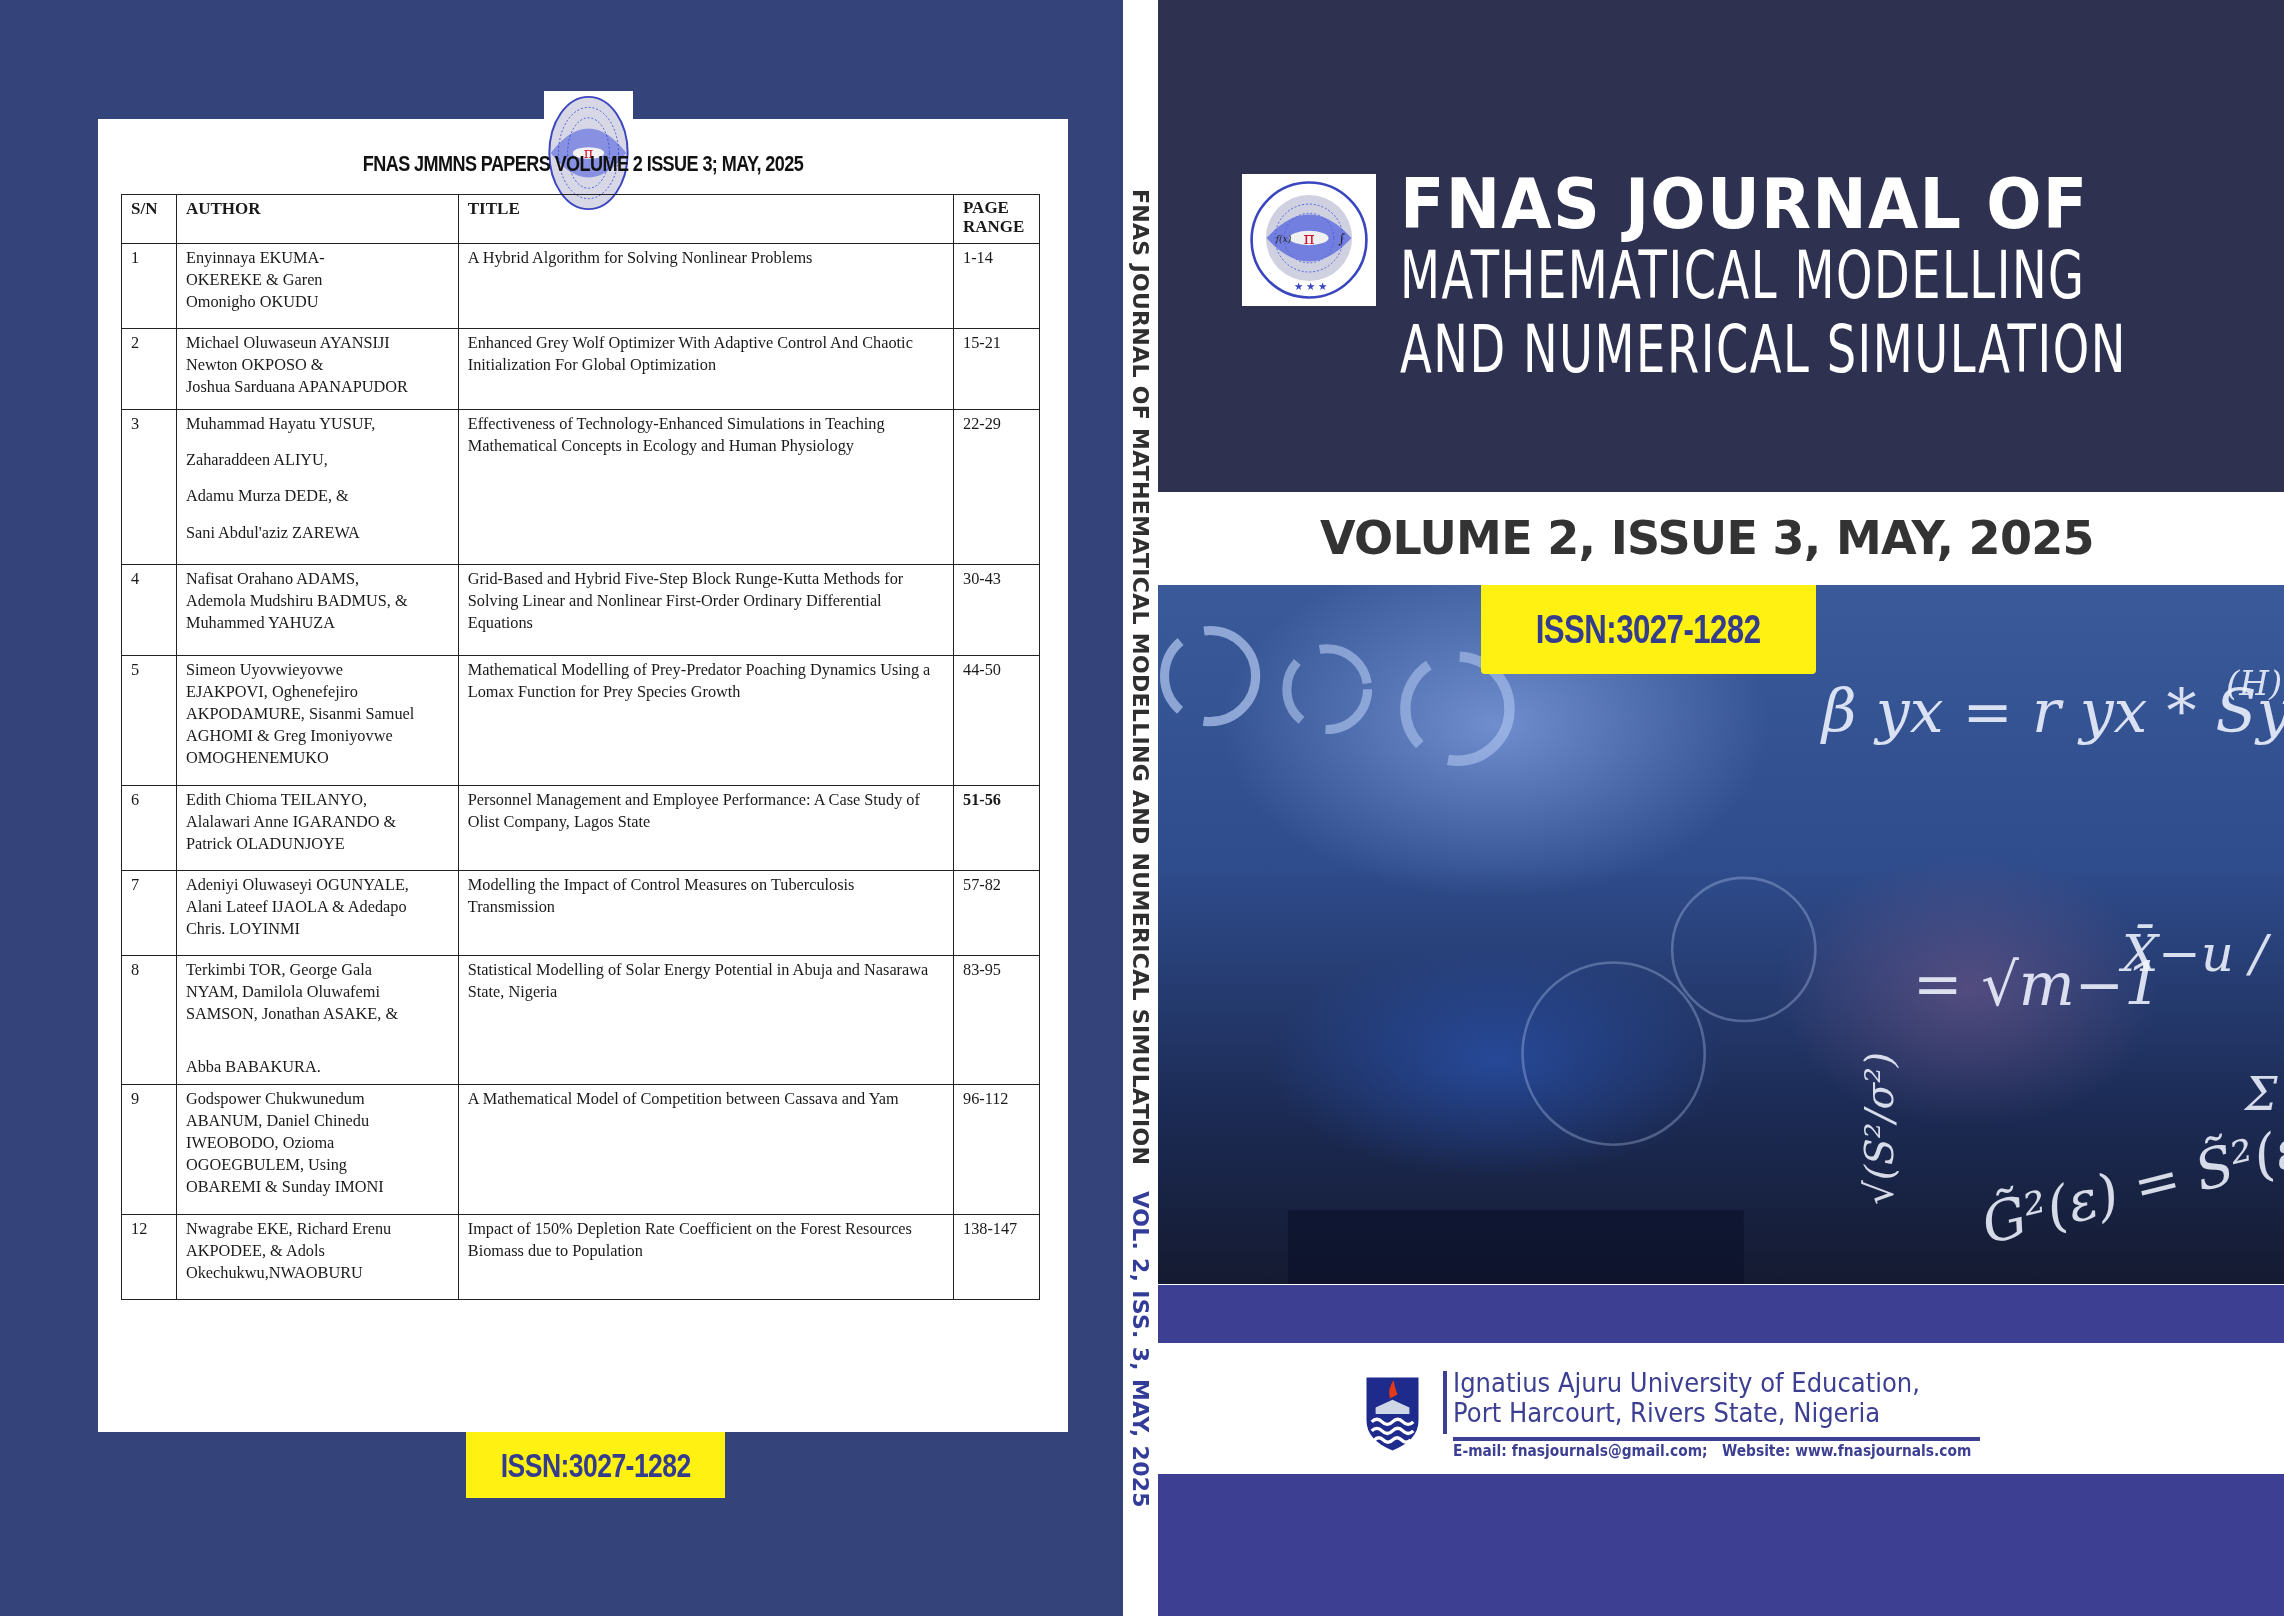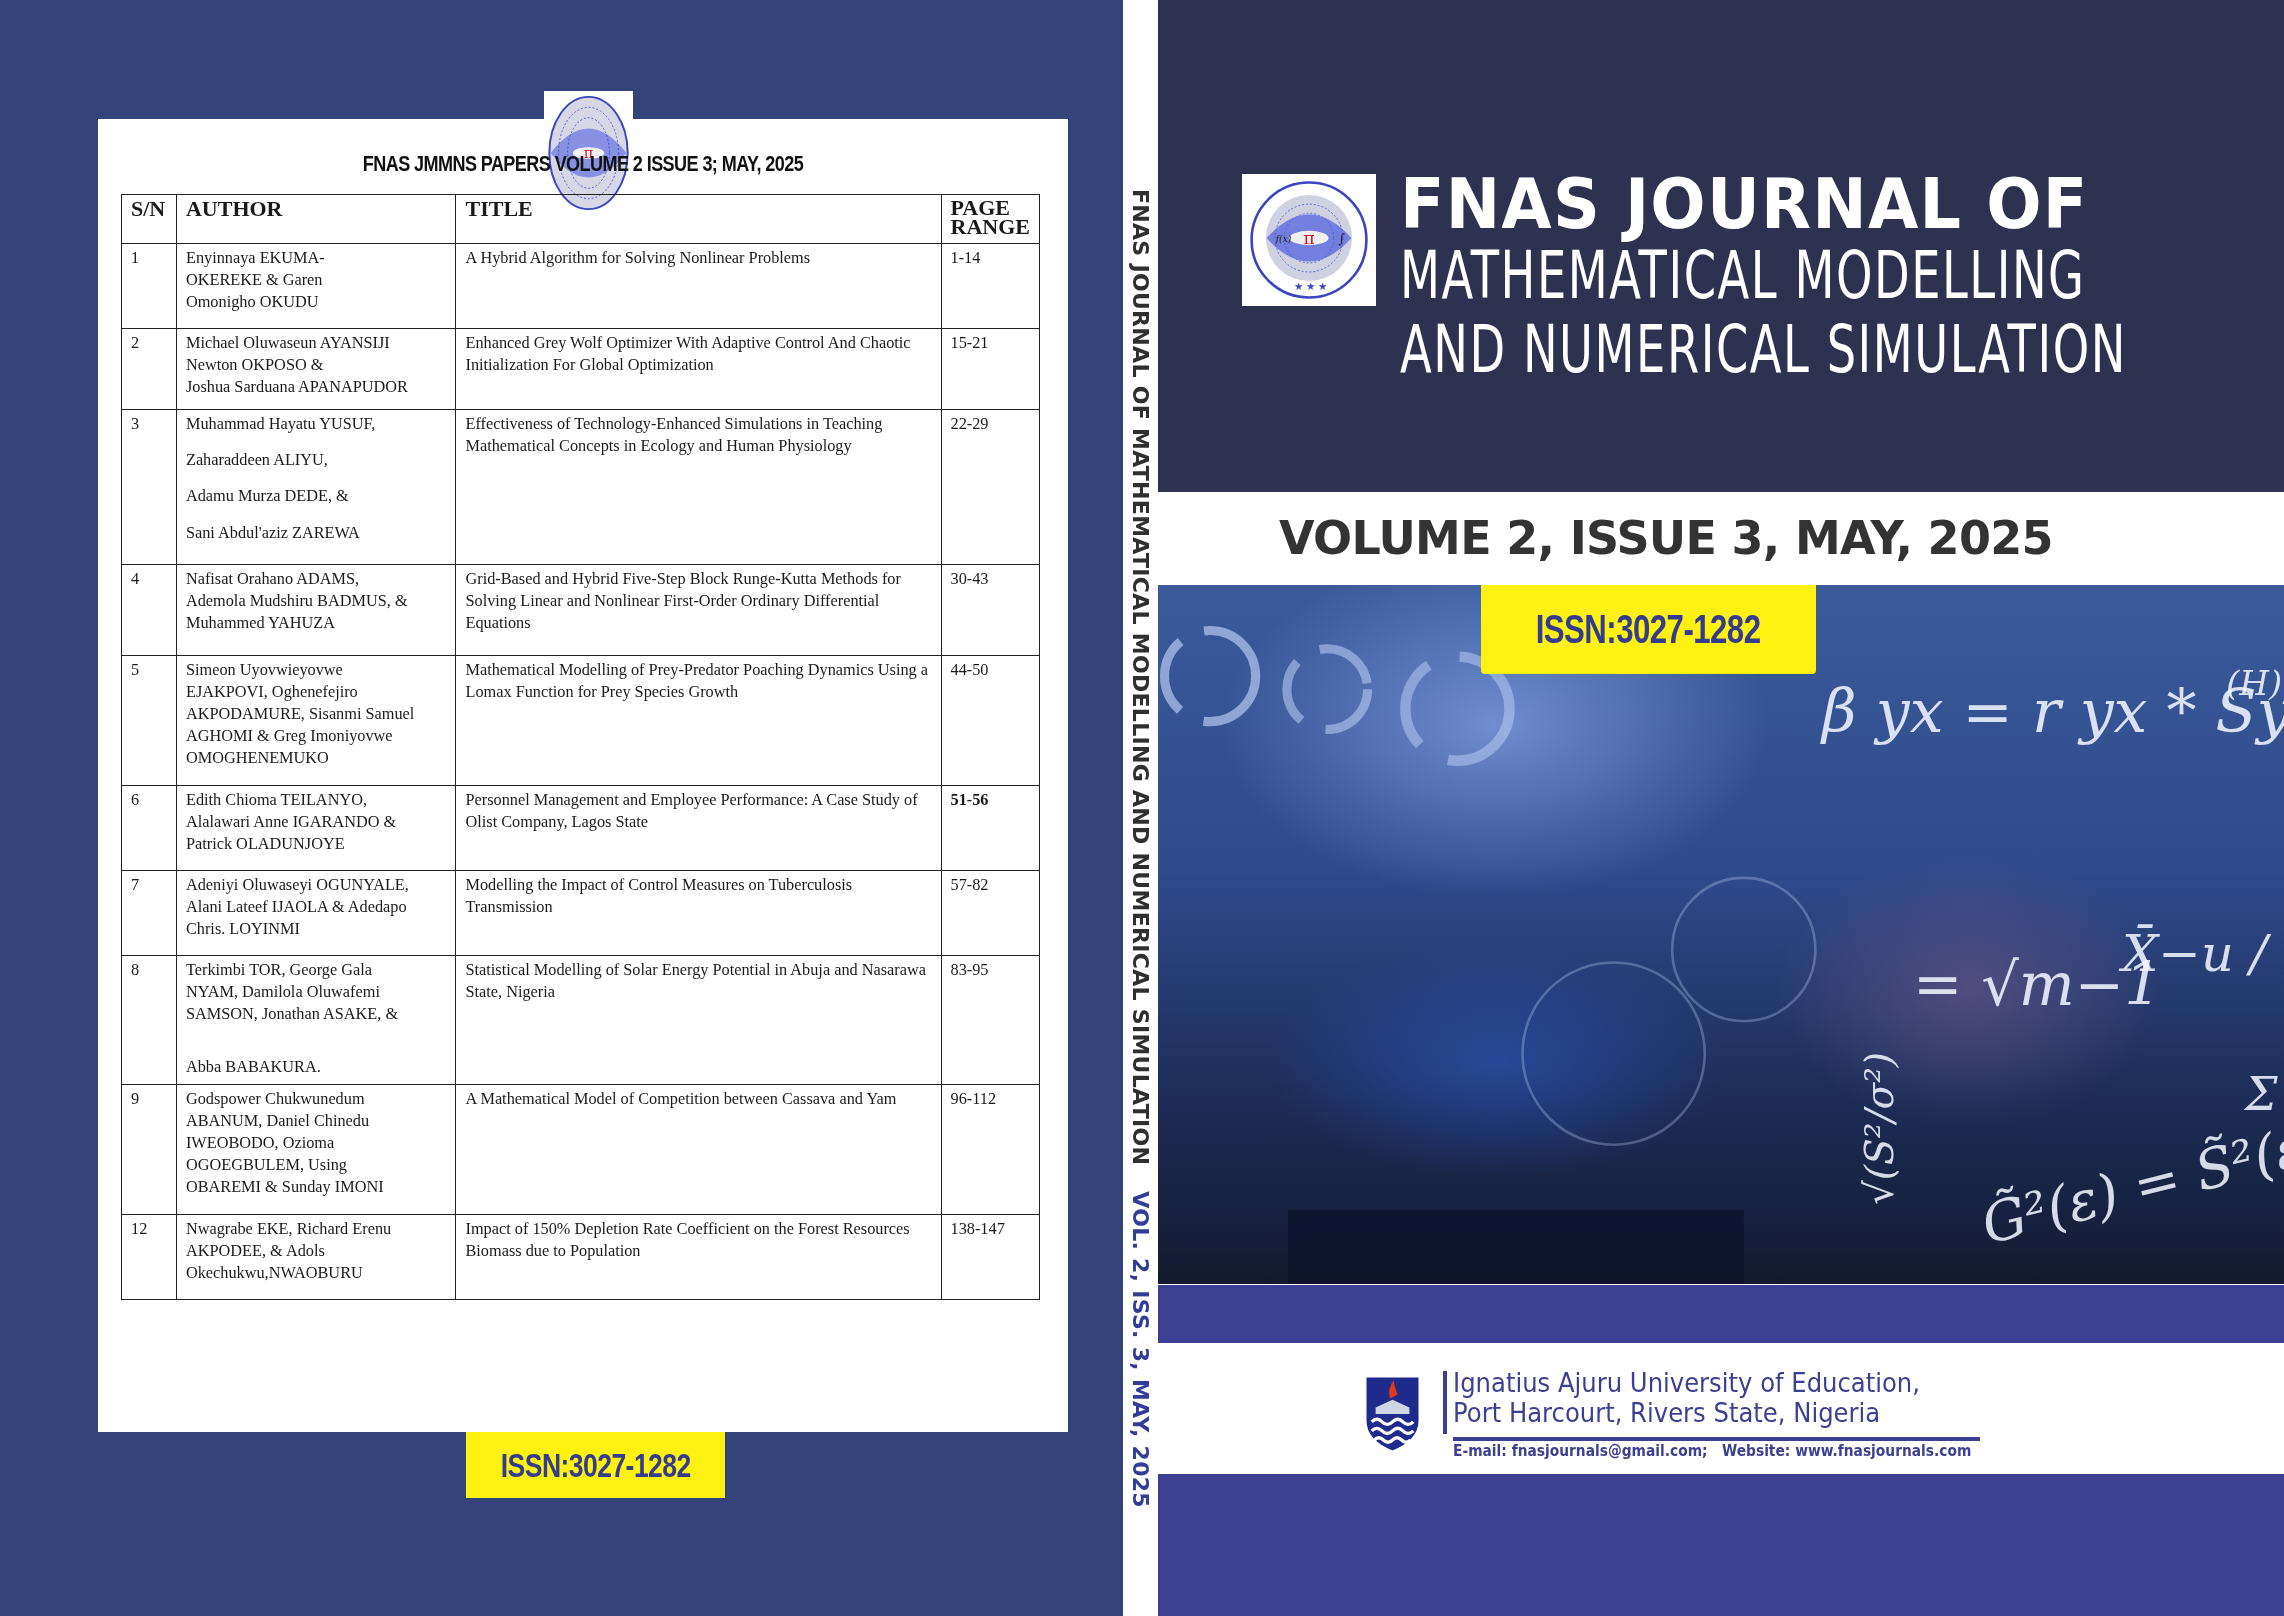--- a/index.html
+++ b/index.html
@@ -6,21 +6,21 @@
   html,body{width:2284px;height:1616px;overflow:hidden;background:#ffffff;}
   body{position:relative;font-family:"Liberation Serif",serif;}
   .abs{position:absolute;}
   
   #back{left:0;top:0;width:1123px;height:1616px;background:#34447a;}
   #page{left:98px;top:119px;width:970px;height:1313px;background:#ffffff;}
   #small-logo{left:544px;top:91px;width:89px;height:124px;background:#fff;}
   #toc-title{left:98px;top:151px;width:970px;text-align:center;font-family:"Liberation Sans",sans-serif;font-weight:bold;font-size:22px;color:#111;letter-spacing:-0.7px;transform:scaleX(0.82);}
   table{position:absolute;left:121px;top:194px;width:919px;border-collapse:collapse;font-family:"Liberation Serif",serif;font-size:16.3px;color:#1a1a1a;line-height:22px;}
   th,td{border:1.3px solid #222;vertical-align:top;text-align:left;padding:2.6px 9px 6.5px 9px;}
-  th{font-weight:bold;font-size:22px;}
+  th{font-weight:bold;font-size:17px;}
   td.sn{width:55px;}
   td.au{width:282px;}
   td.ti{width:496px;}
   td.pr{width:86px;}
   .gap-lines span{display:block;margin-bottom:14.3px;}
   .bold{font-weight:bold;}
   #issn-back{left:466px;top:1432px;width:259px;height:66px;background:#fff212;display:flex;align-items:center;justify-content:center;}
   .issn-text{font-family:"Liberation Sans",sans-serif;font-weight:bold;color:#343c8e;font-size:34px;transform:scaleX(0.78);letter-spacing:-0.7px;white-space:nowrap;}
   
   #spine{left:1123px;top:0;width:35px;height:1616px;background:#ffffff;}
@@ -28,21 +28,21 @@
   #spine-title{color:#2f2f2f;}
   #spine-vol{color:#343c9a;margin-left:26px;}
   
   #front{left:1158px;top:0;width:1126px;height:1616px;background:#ffffff;}
   #header{left:1158px;top:0;width:1126px;height:492px;background:#2e3250;}
   #front-logo{left:1242px;top:174px;width:134px;height:132px;background:#fff;display:flex;align-items:center;justify-content:center;}
   #title1{left:1400px;top:163px;font-family:"DejaVu Sans",sans-serif;font-weight:bold;font-size:70px;color:#fff;letter-spacing:1.3px;transform:scaleX(0.93);transform-origin:0 0;white-space:nowrap;}
   #title2,#title3{left:1400px;font-family:"DejaVu Sans Condensed","DejaVu Sans",sans-serif;font-size:66px;color:#fff;letter-spacing:2px;transform:scaleX(0.78);transform-origin:0 0;white-space:nowrap;}
   #title2{top:237px;}
   #title3{top:311px;}
-  #volume{left:1279px;top:511px;font-family:"DejaVu Sans",sans-serif;font-weight:bold;font-size:46px;color:#333;letter-spacing:-0.7px;white-space:nowrap;}
+  #volume{left:1320px;top:511px;font-family:"DejaVu Sans",sans-serif;font-weight:bold;font-size:46px;color:#333;letter-spacing:-0.7px;white-space:nowrap;}
   #photo{left:1158px;top:585px;width:1126px;height:699px;overflow:hidden;
     background:
       radial-gradient(ellipse 273px 195px at 72% 58%, rgba(120,90,140,0.55), transparent 70%),
       radial-gradient(ellipse 391px 247px at 30% 20%, rgba(160,190,255,0.55), transparent 70%),
       radial-gradient(ellipse 326px 169px at 30% 68%, rgba(40,80,170,0.75), transparent 70%),
       linear-gradient(180deg,#3a5a9a 0%,#2f4c8c 40%,#1c2b55 75%,#141a30 100%);}
   .eq{position:absolute;font-family:"DejaVu Serif",serif;color:rgba(240,245,255,0.88);font-style:italic;white-space:nowrap;}
   #issn-front{left:1481px;top:585px;width:335px;height:89px;background:#fff212;display:flex;align-items:center;justify-content:center;border-radius:0 0 3.9px 3.9px;}
   #band1{left:1158px;top:1285px;width:1126px;height:59px;background:#3c3f92;}
   #footer{left:1158px;top:1343px;width:1126px;height:131px;background:#fff;}

